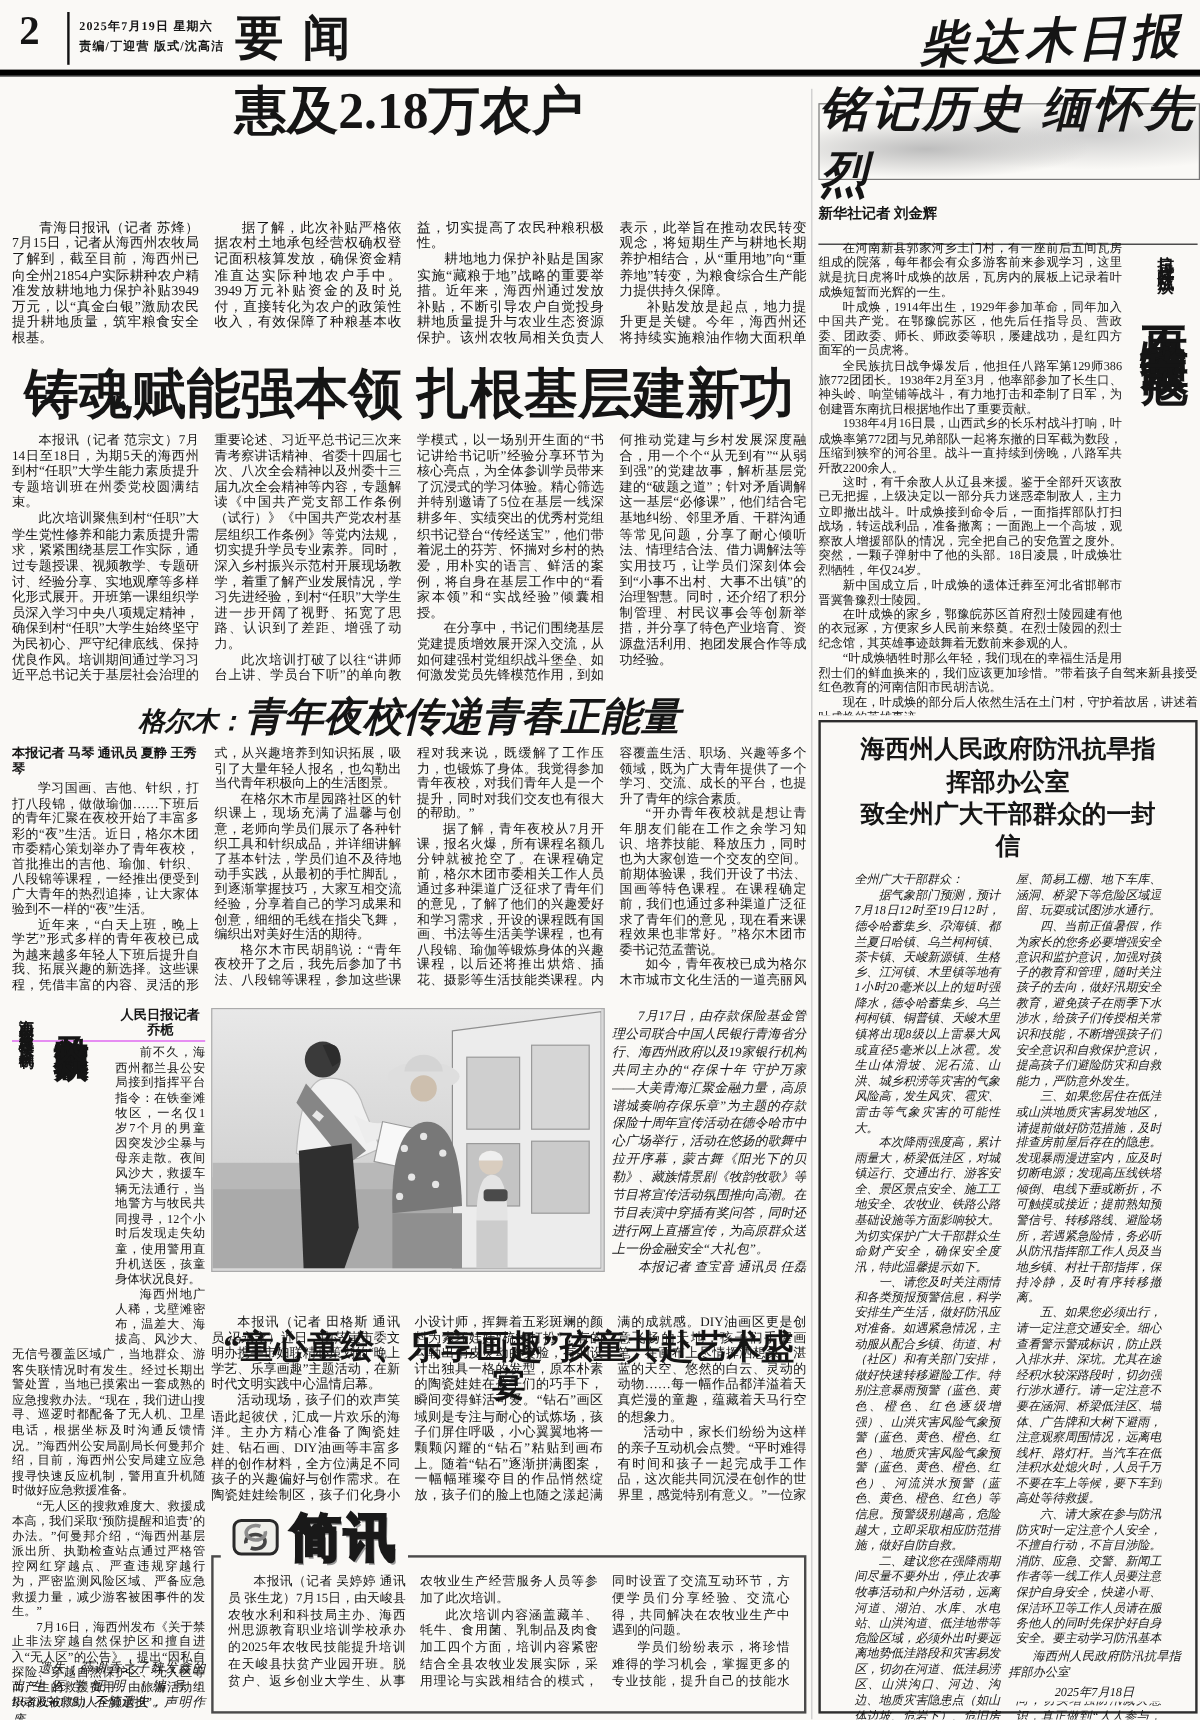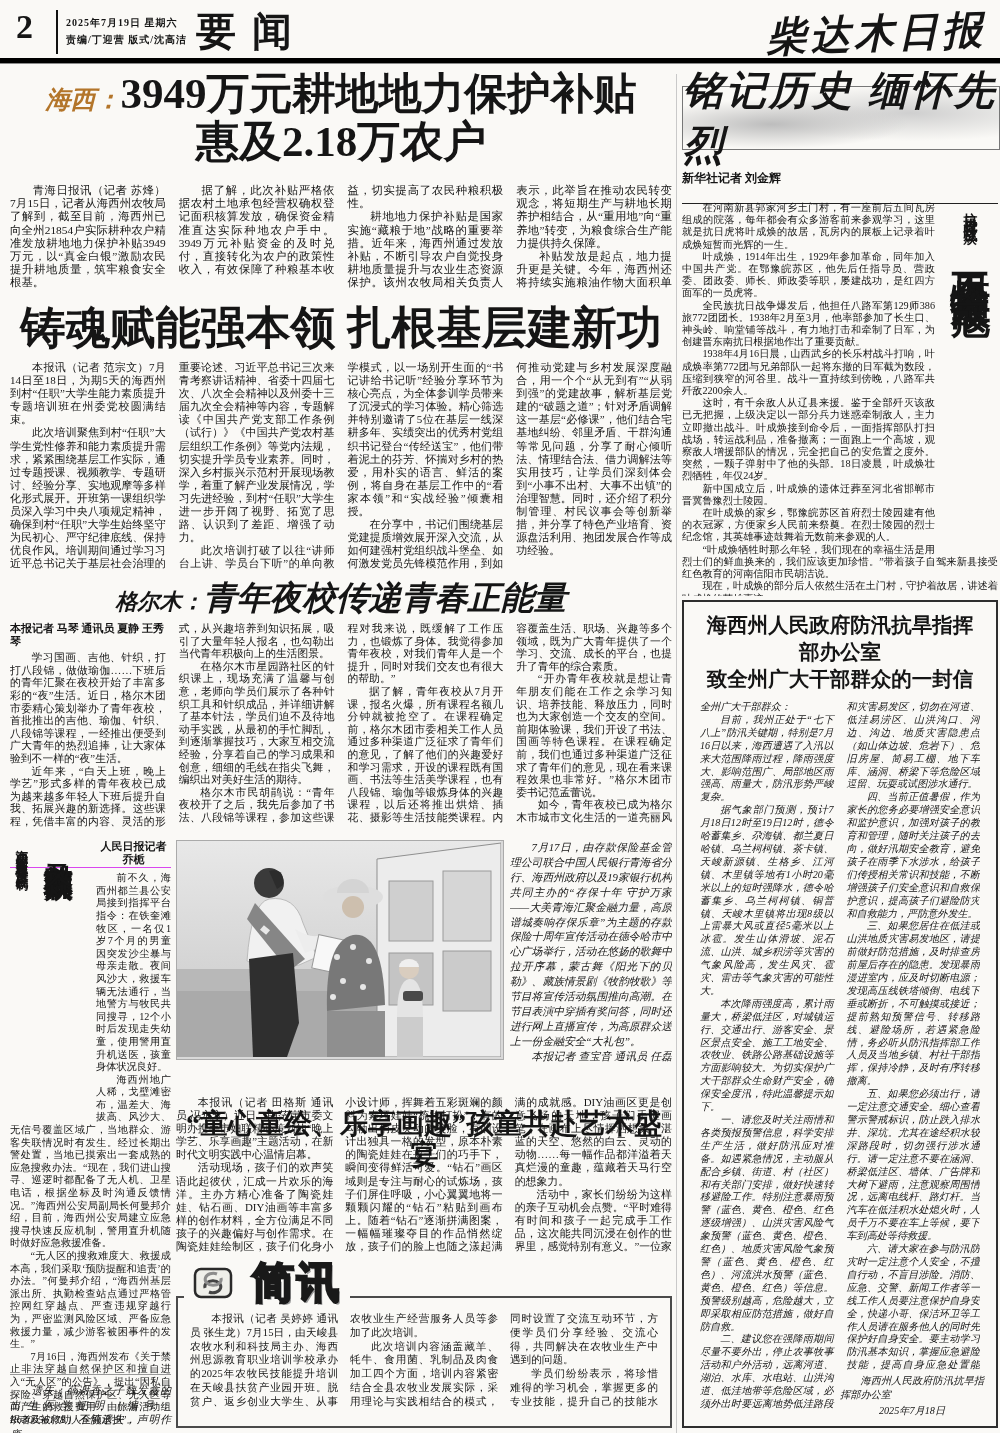--- a/index.html
+++ b/index.html
@@ -57,21 +57,21 @@
   
   .photo{left:176px;top:840px;width:326px;height:218px;border:1px solid #aaa;background:#d9d9d9;}
   .caption{left:510px;top:840px;width:162px;height:224px;font-size:10.8px;line-height:14.9px;font-style:italic;overflow:hidden;}
 
   
   .a5-title{left:176px;top:1108px;width:496px;font-size:28px;}
   .a5-body{left:176px;top:1096px;width:496px;height:158px;font-size:10.9px;line-height:13.1px;}
 
   
   .briefs-box{left:176px;top:1296px;width:492px;height:128px;border:2px solid #4a4a4a;background:#faf9f6;}
-  .briefs-logo{position:absolute;left:6px;top:-36px;display:flex;align-items:center;gap:18px;background:#faf9f6;padding:0 8px;}
+  .briefs-logo{position:absolute;left:6px;top:-36px;display:flex;gap:8px;background:#faf9f6;padding:0 8px;}
   .briefs-word{font-size:42px;font-weight:900;color:#f7f6f2;-webkit-text-stroke:2.5px #191919;
                text-shadow:2px 2px 0 #9a9a9a;letter-spacing:3px;line-height:1;}
   .briefs-body{margin:14px 12px 0 12px;height:104px;font-size:10.6px;line-height:13.8px;}
 
   
   .v-divider{left:676px;top:74px;width:1px;height:1359px;background:#c9c9c9;}
   .banner{left:682px;top:86px;width:316px;height:62px;border:1px solid #777;
     display:flex;align-items:center;justify-content:center;
     background:
       radial-gradient(60% 55% at 28% 60%, #bdbdbd 0%, rgba(189,189,189,0) 72%),
@@ -80,21 +80,21 @@
   .banner span{font-size:40px;font-weight:900;font-style:italic;letter-spacing:3px;}
   .hero-byline{left:682px;top:170px;width:316px;font-size:12px;font-weight:bold;
     border-bottom:1.5px solid #222;padding-bottom:16px;}
   .hero-body{left:682px;top:202px;width:316px;height:394px;font-size:10.2px;line-height:12.2px;overflow:hidden;}
   .hero-vtitle{float:right;width:56px;height:352px;margin-left:7px;writing-mode:vertical-rl;text-align:left;}
   .hero-vtitle .small{font-size:14px;font-weight:bold;letter-spacing:3px;line-height:56px;}
   .hero-vtitle .big{font-size:40px;font-weight:900;letter-spacing:4px;line-height:56px;}
 
   
   .letter{left:682px;top:600px;width:316px;height:828px;border:2px solid #2e2e2e;
-    background:#faf9f6;padding:10px 16px;box-sizing:border-box;}
+    background:#faf9f6;padding:10px 28px;box-sizing:border-box;}
   .letter-title{text-align:center;font-weight:900;font-size:20.5px;line-height:27px;}
   .letter-body{margin-top:8px;height:716px;font-size:10.1px;line-height:12.9px;font-style:italic;overflow:hidden;}
   .letter-sig{position:absolute;right:12px;bottom:8px;left:50%;background:#faf9f6;
     font-size:10.2px;line-height:14px;font-style:italic;padding-top:3px;}
   .letter-sig .date{text-align:center;margin-top:2px;text-indent:0;}
 </style>
 </head>
 <body>
 
 <div class="abs pagenum">2</div>
@@ -102,21 +102,20 @@
 <div class="abs dateblock">
   <div>2025年7月19日 星期六</div>
   <div>责编/丁迎营  版式/沈高洁</div>
 </div>
 <div class="abs section-title">要闻</div>
 <div class="abs masthead">柴达木日报</div>
 <div class="abs toprule"></div>
 <div class="abs v-divider"></div>
 
 <div class="abs a1-title headline">
-  <div><span class="kicker">海西：</span><span class="main">3949万元耕地地力保护补贴</span></div>
   <div class="main">惠及2.18万农户</div>
 </div>
 <div class="abs a1-body cols4">
   <p>青海日报讯（记者 苏烽）7月15日，记者从海西州农牧局了解到，截至目前，海西州已向全州21854户实际耕种农户精准发放耕地地力保护补贴3949万元，以“真金白银”激励农民提升耕地质量，筑牢粮食安全根基。</p>
   <p>据了解，此次补贴严格依据农村土地承包经营权确权登记面积核算发放，确保资金精准直达实际种地农户手中。3949万元补贴资金的及时兑付，直接转化为农户的政策性收入，有效保障了种粮基本收益，切实提高了农民种粮积极性。</p>
   <p>耕地地力保护补贴是国家实施“藏粮于地”战略的重要举措。近年来，海西州通过发放补贴，不断引导农户自觉投身耕地质量提升与农业生态资源保护。该州农牧局相关负责人表示，此举旨在推动农民转变观念，将短期生产与耕地长期养护相结合，从“重用地”向“重养地”转变，为粮食综合生产能力提供持久保障。</p>
   <p>补贴发放是起点，地力提升更是关键。今年，海西州还将持续实施粮油作物大面积单产提升行动，引导农户积极应用绿肥种植、秸秆科学还田、畜禽粪肥资源化利用及增施有机肥等养地技术。同时，全州将大力推进科学施肥用药，强化病虫害统防统治与绿色防控，并有序落实耕地轮作制度，多措并举挖掘耕地潜能，为端牢粮食饭碗贡献海西力量。</p>
 </div>
 
 <div class="abs a2-title headline">铸魂赋能强本领 扎根基层建新功</div>
@@ -252,21 +251,20 @@
   <p>“叶成焕牺牲时那么年轻，我们现在的幸福生活是用烈士们的鲜血换来的，我们应该更加珍惜。”带着孩子自驾来新县接受红色教育的河南信阳市民胡洁说。</p>
   <p>现在，叶成焕的部分后人依然生活在土门村，守护着故居，讲述着叶成焕的英雄事迹。</p>
 
 </div>
 
 <div class="abs letter">
   <div class="letter-title">海西州人民政府防汛抗旱指挥部办公室</div>
   <div class="letter-title">致全州广大干部群众的一封信</div>
   <div class="letter-body cols2">
     <p class="nojust">全州广大干部群众：</p>
-    <p>目前，我州正处于“七下八上”防汛关键期，特别是7月16日以来，海西遭遇了入汛以来大范围降雨过程，降雨强度大、影响范围广、局部地区雨强高、雨量大，防汛形势严峻复杂。</p>
     <p>据气象部门预测，预计7月18日12时至19日12时，德令哈蓄集乡、尕海镇、都兰夏日哈镇、乌兰柯柯镇、茶卡镇、天峻新源镇、生格乡、江河镇、木里镇等地有1小时20毫米以上的短时强降水，德令哈蓄集乡、乌兰柯柯镇、铜普镇、天峻木里镇将出现8级以上雷暴大风或直径5毫米以上冰雹。发生山体滑坡、泥石流、山洪、城乡积涝等灾害的气象风险高，发生风灾、雹灾、雷击等气象灾害的可能性大。</p>
     <p>本次降雨强度高，累计雨量大，桥梁低洼区，对城镇运行、交通出行、游客安全、景区景点安全、施工工地安全、农牧业、铁路公路基础设施等方面影响较大。为切实保护广大干部群众生命财产安全，确保安全度汛，特此温馨提示如下。</p>
     <p>一、请您及时关注雨情和各类预报预警信息，科学安排生产生活，做好防汛应对准备。如遇紧急情况，主动服从配合乡镇、街道、村（社区）和有关部门安排，做好快速转移避险工作。特别注意暴雨预警（蓝色、黄色、橙色、红色逐级增强）、山洪灾害风险气象预警（蓝色、黄色、橙色、红色）、地质灾害风险气象预警（蓝色、黄色、橙色、红色）、河流洪水预警（蓝色、黄色、橙色、红色）等信息。预警级别越高，危险越大，立即采取相应防范措施，做好自防自救。</p>
     <p>二、建议您在强降雨期间尽量不要外出，停止农事牧事活动和户外活动，远离河道、湖泊、水库、水电站、山洪沟道、低洼地带等危险区域，必须外出时要远离地势低洼路段和灾害易发区，切勿在河道、低洼易涝区、山洪沟口、河边、沟边、地质灾害隐患点（如山体边坡、危岩下）、危旧房屋、简易工棚、地下车库、涵洞、桥梁下等危险区域逗留、玩耍或试图涉水通行。</p>
     <p>四、当前正值暑假，作为家长的您务必要增强安全意识和监护意识，加强对孩子的教育和管理，随时关注孩子的去向，做好汛期安全教育，避免孩子在雨季下水涉水，给孩子们传授相关常识和技能，不断增强孩子们安全意识和自救保护意识，提高孩子们避险防灾和自救能力，严防意外发生。</p>
     <p>三、如果您居住在低洼或山洪地质灾害易发地区，请提前做好防范措施，及时排查房前屋后存在的隐患。发现暴雨漫进室内，应及时切断电源；发现高压线铁塔倾倒、电线下垂或断折，不可触摸或接近；提前熟知预警信号、转移路线、避险场所，若遇紧急险情，务必听从防汛指挥部工作人员及当地乡镇、村社干部指挥，保持冷静，及时有序转移撤离。</p>
     <p>五、如果您必须出行，请一定注意交通安全。细心查看警示警戒标识，防止跌入排水井、深坑。尤其在途经积水较深路段时，切勿强行涉水通行。请一定注意不要在涵洞、桥梁低洼区、墙体、广告牌和大树下避雨，注意观察周围情况，远离电线杆、路灯杆。当汽车在低洼积水处熄火时，人员千万不要在车上等候，要下车到高处等待救援。</p>
     <p>六、请大家在参与防汛防灾时一定注意个人安全，不擅自行动，不盲目涉险。消防、应急、交警、新闻工作者等一线工作人员要注意保护自身安全，快递小哥、保洁环卫等工作人员请在服务他人的同时先保护好自身安全。要主动学习防汛基本知识，掌握应急避险技能，提高自身应急处置能力。</p>
     <p>七、请大家在防汛期间，切实增强防汛减灾意识，真正做到“人人参与，安全度汛”。及时关注相关部门发布的权威信息，对于网上未经证实的汛情信息，保持冷静和理性，不信谣、不传谣、不造谣，共同维护良好的社会环境。</p>
 

